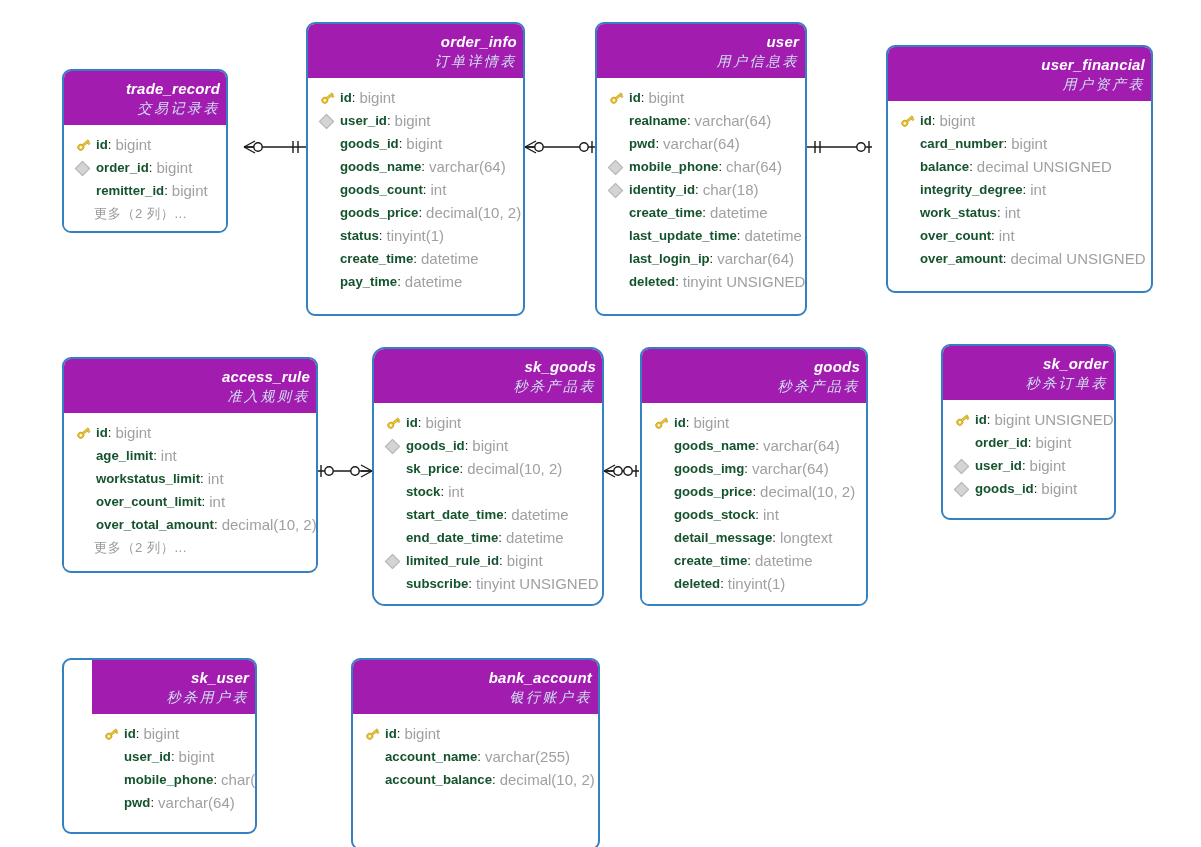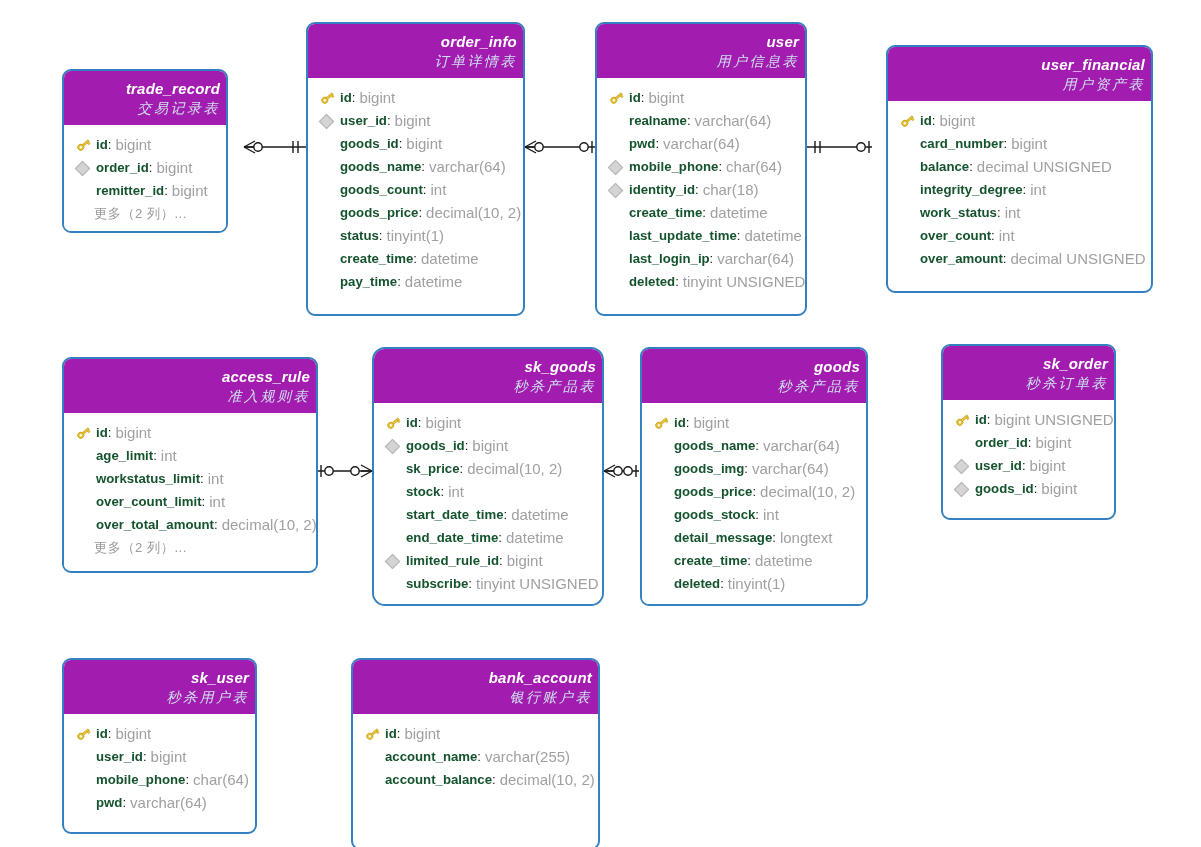--- a/index.html
+++ b/index.html
@@ -640,21 +640,21 @@
         <div class="col-row">
           <span class="col-icon">
             <span class="ico-diamond"></span>
           </span>
           <span class="col-name">goods_id</span>
           <span class="col-sep">:</span>
           <span class="col-type">bigint</span>
         </div>
       </div>
     </div>
-    <div class="entity" style="left: 62px; top: 658px; width: 195px; height: 176px;">
+    <div class="entity" style="left: 62px; top: 658px; width: 195px; height: 176px; padding-left: 28px;">
       <div class="entity-header">
         <span class="entity-title">sk_user</span>
         <span class="entity-subtitle">秒杀用户表</span>
       </div>
       <div class="entity-body">
         <div class="col-row">
           <span class="col-icon">
             <svg class="ico-key" viewBox="0 0 16 15">
               <g transform="rotate(-40 8 7.5)">
                 <circle cx="4.2" cy="7.5" r="3.3" fill="#e8c33c" stroke="#c6a521" stroke-width="0.9"></circle>

